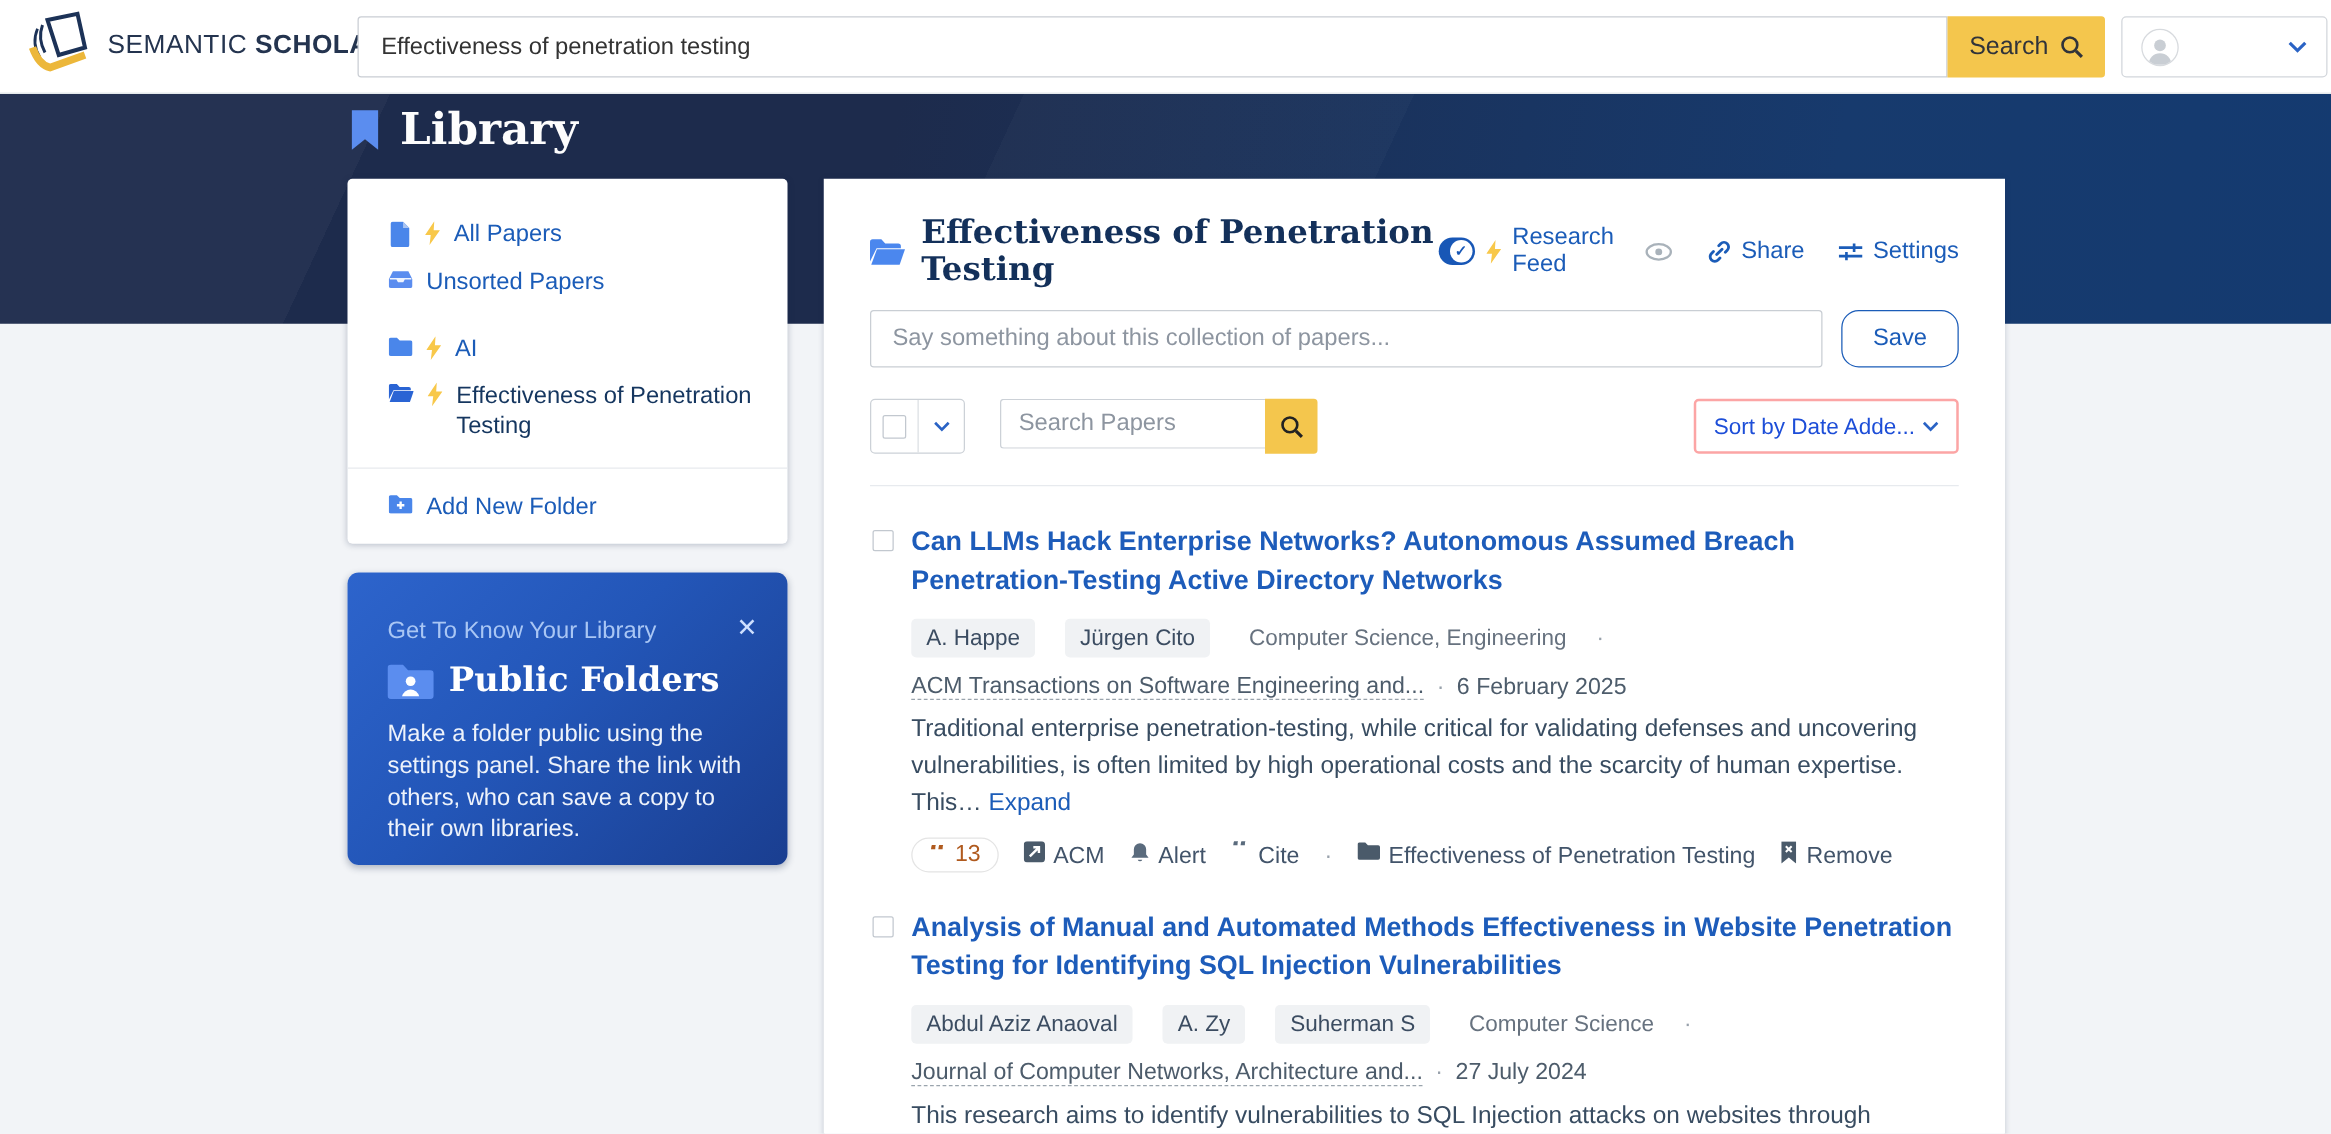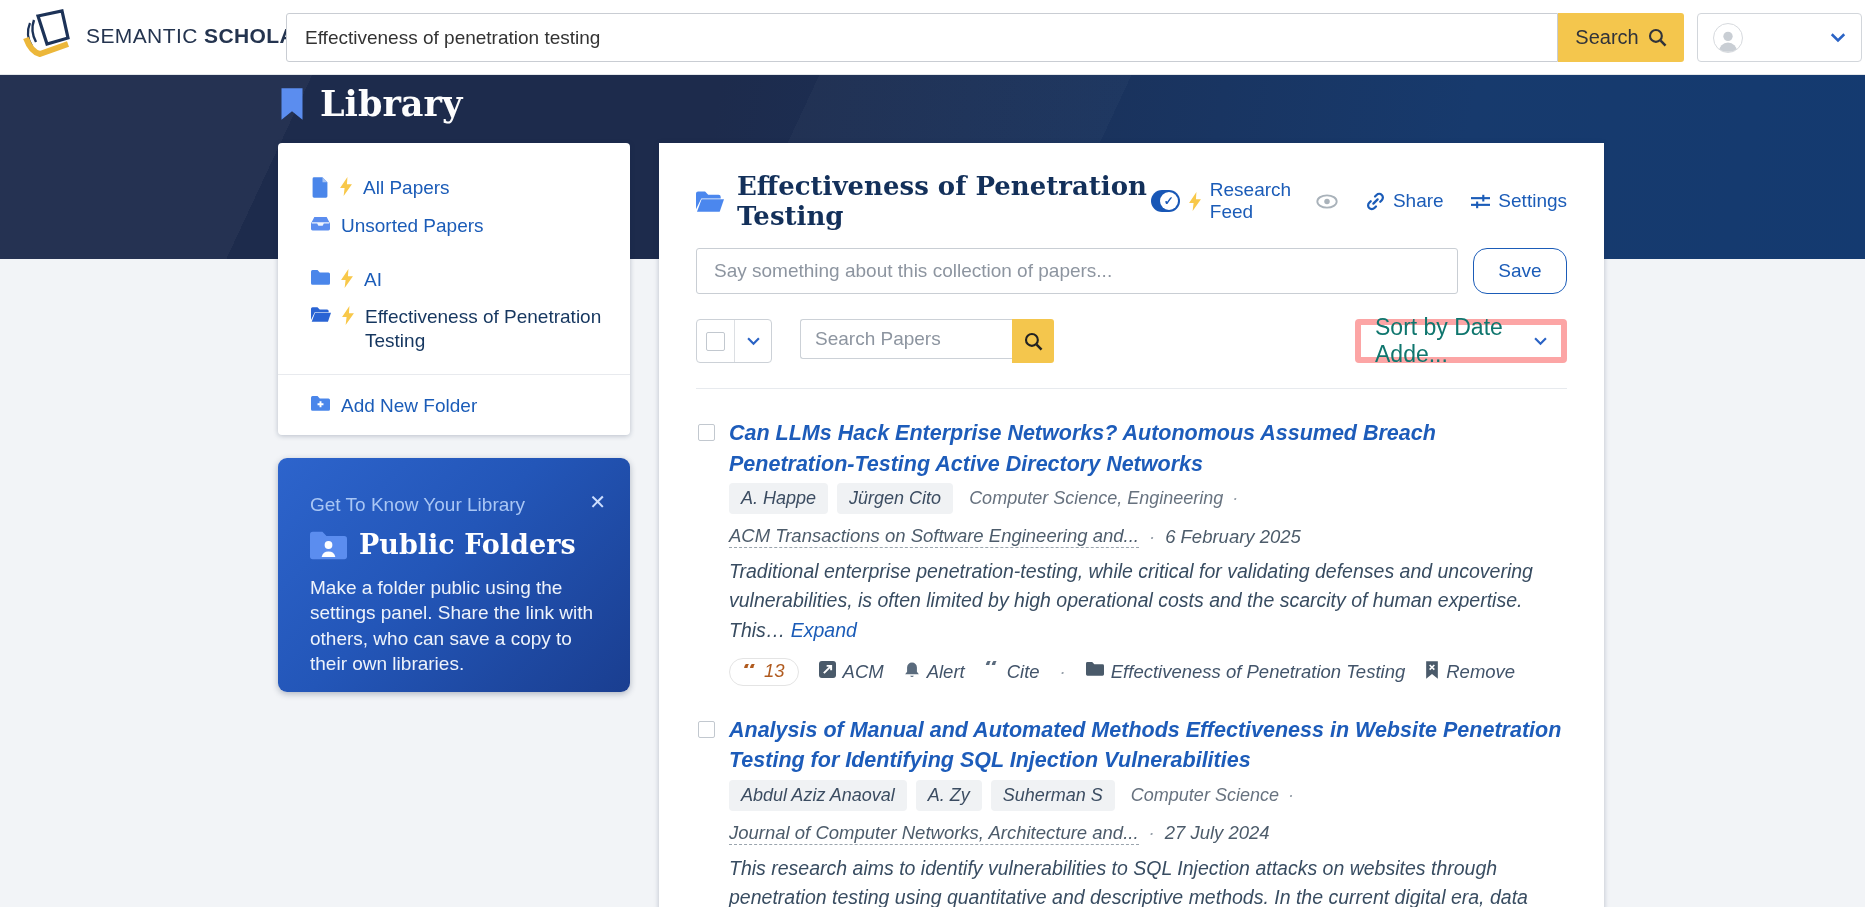--- a/index.html
+++ b/index.html
@@ -81,31 +81,31 @@
   .toolbar { display:flex; align-items:center; margin-top:25px; }
   .split-btn { width:76px; height:44px; border:1px solid #ccd1d7; border-radius:4px; display:flex; background:#fff; }
   .split-cb { flex:1; display:flex; align-items:center; justify-content:center; border-right:1px solid #dcdfe3; cursor:pointer; }
   .split-ch { width:36px; display:flex; align-items:center; justify-content:center; cursor:pointer; }
   .cb { width:19px; height:19px; border:1px solid #c2c8cf; border-radius:2px; background:#fff; display:inline-block; }
   .search-group { display:flex; margin-left:28px; }
   .papers-search { width:212px; height:40px; border:1px solid #ccd1d7; border-right:none; border-radius:3px 0 0 3px;
     padding:0 14px; font-size:19px; color:#333; font-family:"Liberation Sans",sans-serif; outline:none; }
   .papers-search-btn { width:42px; height:44px; background:#f4c64d; border:none; border-radius:0 3px 3px 0;
     display:flex; align-items:center; justify-content:center; cursor:pointer; color:#222; }
-  .sort-box { margin-left:auto; width:212px; height:44px; border:6px solid #fca5a5; border-radius:4px;
-    display:flex; align-items:center; justify-content:space-between; padding:0 14px; font-size:23px;
-    color:#0f766e; background:#fff; cursor:pointer; }
+  .sort-box { margin-left:auto; width:212px; height:44px; border:2px solid #fca5a5; border-radius:4px;
+    display:flex; align-items:center; justify-content:space-between; padding:0 14px; font-size:18px;
+    color:#1d4ed8; background:#fff; cursor:pointer; }
   .list-div { border-top:1px solid #e7eaee; margin-top:25px; }
 
   
-  .paper { display:flex; margin-top:29px;font-style:italic; }
+  .paper { display:flex; margin-top:29px; }
   .paper .cb { flex:0 0 auto; width:17px; height:17px; margin:6px 14px 0 2px; }
   .paper-body { width:847px; }
   .paper-title { font-size:21.5px; font-weight:bold; color:#1d5cba; line-height:1.42; cursor:pointer; }
-  .meta-row { display:flex; align-items:center; flex-wrap:wrap; gap:9px; margin-top:4px; font-size:18px; }
+  .meta-row { display:flex; align-items:center; flex-wrap:wrap; gap:24px; margin-top:16px; font-size:18px; }
   .chip { background:#f0f2f4; border-radius:4px; padding:5px 12px; color:#3b4c61; cursor:pointer; }
   .fields { color:#67727f; margin-left:7px; }
   .dot { color:#98a1ab; }
   .venue-row { margin-top:11px; font-size:18.5px; color:#4d5c6b; display:flex; align-items:center; gap:10px; }
   .venue { border-bottom:1px dashed #9aa4ad; cursor:pointer; }
   .abstract { margin-top:9px; font-size:19.5px; color:#384c61; line-height:1.5; }
   .expand { color:#1b5cb8; text-decoration:none; cursor:pointer; }
   .action-row { display:flex; align-items:center; gap:20px; margin-top:13px; font-size:18.5px; color:#42546a; }
   .action-item { display:flex; align-items:flex-start; gap:7px; cursor:pointer; }
   .cite-pill { display:flex; align-items:center; gap:6px; border:1px solid #e4e4e4; border-radius:16px;

